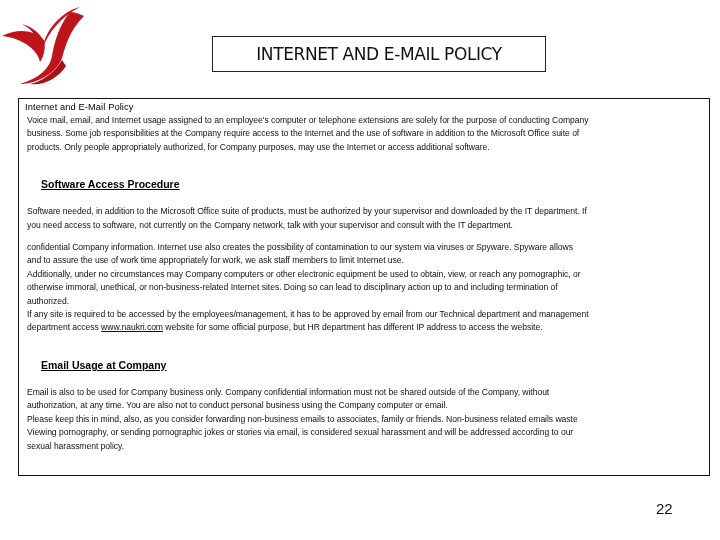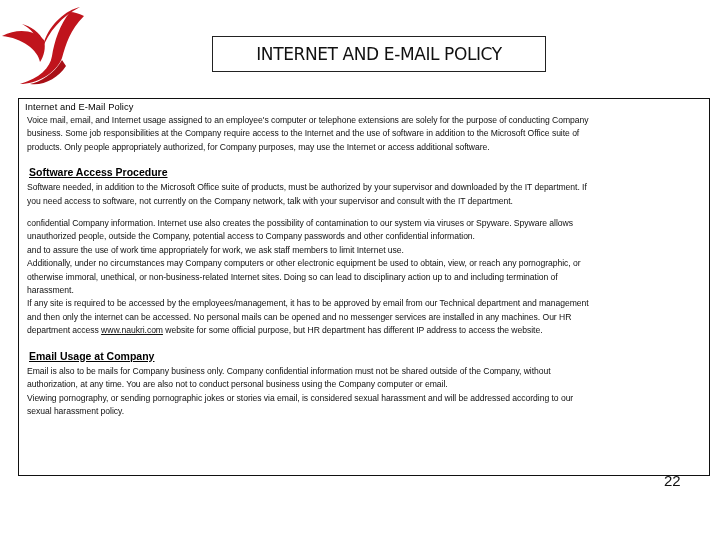--- a/index.html
+++ b/index.html
@@ -23,32 +23,31 @@
     border: 1px solid #111; box-sizing: border-box;
     padding: 3px 6px 0 6px;
   }
   .section { margin: 0; }
   .h-plain {
     font-size: 9.3px; font-weight: normal; line-height: 11px; margin: 0;
     letter-spacing: 0.1px; color: #000;
   }
   .h-ul {
     font-size: 10.5px; font-weight: bold; text-decoration: underline;
-    line-height: 12px; margin: 4px; color: #000;
+    line-height: 12px; margin: 16px; color: #000;
   }
   .para {
     font-size: 8.6px; line-height: 11.4px; margin: 2px; color: #111;
     letter-spacing: -0.05px;
   }
   .para .link { text-decoration: underline; }
   .gap { height: 7px; }
   .page-number {
-    position: absolute; left: 656px; top: 472px; font-size: 15px; color: #111;
+    position: absolute; left: 656px; top: 500px; font-size: 15px; color: #111;
     font-family: "Liberation Sans", sans-serif;
-    margin-left: 8px;
   }
 </style>
 </head>
 <body>
 
 <div class="logo">
   <svg width="120" height="112" viewBox="0 0 120 112">
 
     <path d="M80 5 C 66 8, 50 22, 44 40 C 40 30, 30 24, 22 22 C 30 26, 38 34, 42 48 C 48 30, 62 14, 80 5 Z" fill="#c0141c"></path>
 
@@ -75,33 +74,32 @@
 
   <div class="section">
     <p class="h-ul">Software Access Procedure</p>
     <p class="para">Software needed, in addition to the Microsoft Office suite of products, must be authorized by your supervisor and downloaded by the IT department. If</p>
     <p class="para">you need access to software, not currently on the Company network, talk with your supervisor and consult with the IT department.</p>
   </div>
   <div class="gap"></div>
 
   <div class="section">
     <p class="para">confidential Company information. Internet use also creates the possibility of contamination to our system via viruses or Spyware. Spyware allows</p>
-    <p class="para">unauthorized people, outside the Company, potential access to Company passwords and other confidential information.</p>
     <p class="para">and to assure the use of work time appropriately for work, we ask staff members to limit Internet use.</p>
     <p class="para">Additionally, under no circumstances may Company computers or other electronic equipment be used to obtain, view, or reach any pornographic, or</p>
     <p class="para">otherwise immoral, unethical, or non-business-related Internet sites. Doing so can lead to disciplinary action up to and including termination of</p>
-    <p class="para">harassment.</p>
+    <p class="para">authorized.</p>
     <p class="para">If any site is required to be accessed by the employees/management, it has to be approved by email from our Technical department and management</p>
-    <p class="para">and then only the internet can be accessed. No personal mails can be opened and no messenger services are installed in any machines. Our HR</p>
     <p class="para"><span>department access </span><span class="link">www.naukri.com</span><span> website for some official purpose, but HR department has different IP address to access the website.</span></p>
   </div>
   <div class="gap"></div>
 
   <div class="section">
     <p class="h-ul">Email Usage at Company</p>
-    <p class="para">Email is also to be mails for Company business only. Company confidential information must not be shared outside of the Company, without</p>
+    <p class="para">Email is also to be used for Company business only. Company confidential information must not be shared outside of the Company, without</p>
     <p class="para">authorization, at any time. You are also not to conduct personal business using the Company computer or email.</p>
+    <p class="para">Please keep this in mind, also, as you consider forwarding non-business emails to associates, family or friends. Non-business related emails waste</p>
     <p class="para">Viewing pornography, or sending pornographic jokes or stories via email, is considered sexual harassment and will be addressed according to our</p>
     <p class="para">sexual harassment policy.</p>
   </div>
 </div>
 
 <div class="page-number">22</div>
 
 </body></html>

